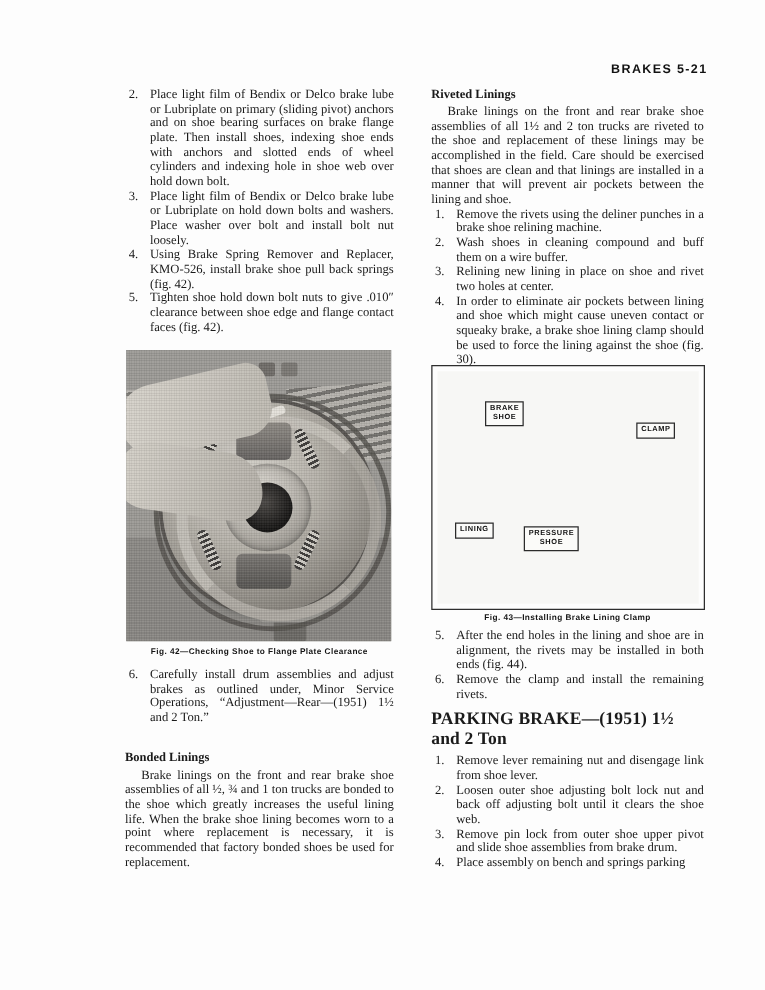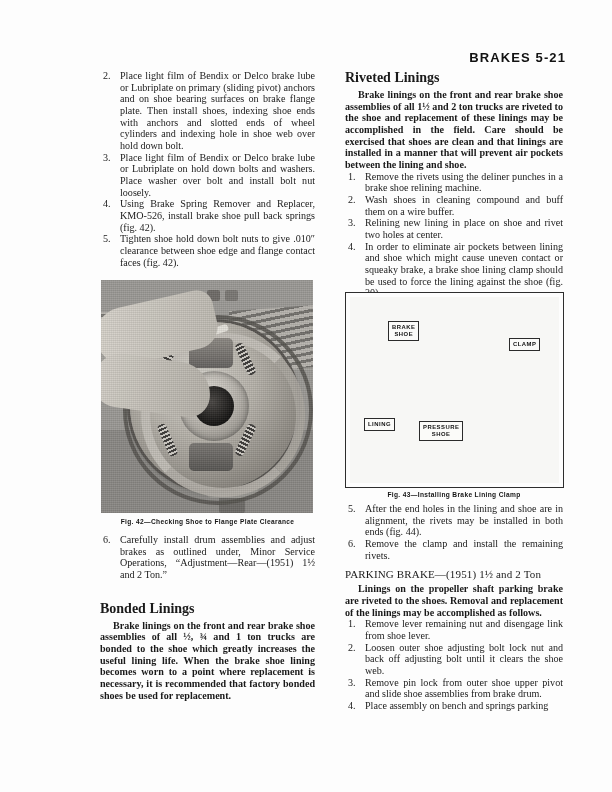--- a/index.html
+++ b/index.html
@@ -12,36 +12,35 @@
     overflow:hidden;
     -webkit-font-smoothing:antialiased;
   }
   .page{position:absolute;inset:0;}
 
   
   .runhead{
     position:absolute;left:0;right:46px;top:50px;
     text-align:right;
     font-family:"Liberation Sans", sans-serif;
-    font-weight:bold;font-size:13px;letter-spacing:1.1px;
+    font-weight:bold;font-size:10px;letter-spacing:1.1px;
     color:#121212;
   }
 
   
   .col{position:absolute;top:70px;width:215px;}
   .col-left{left:100px;}
   .col-right{left:345px;width:218px;}
 
   p{margin:0;}
   .body-text{
     font-size:10.1px;line-height:11.65px;
     text-align:justify;
     text-justify:inter-word;
     hyphens:manual;
-    font-weight:bold;
   }
   .indent{text-indent:13px;}
 
   
   ol.nlist{list-style:none;margin:0;padding:0;}
   ol.nlist > li{
     position:relative;
     padding-left:20px;
     font-size:10.1px;line-height:11.65px;
     text-align:justify;
@@ -51,26 +50,26 @@
     position:absolute;left:3px;top:0;
     width:14px;text-align:left;
     font-size:10.1px;
   }
   .gap-sm{height:3px;}
   .gap-md{height:7px;}
   .gap-lg{height:13px;}
 
   
   .head-major{
-    font-weight:normal;font-size:11px;
+    font-weight:bold;font-size:14px;
     letter-spacing:.15px;
     margin:0;
   }
   .head-minor{
-    font-weight:bold;font-size:14px;
+    font-weight:bold;font-size:10px;
     margin:0;
   }
 
   
   .caption{
     font-family:"Liberation Sans", sans-serif;
     font-weight:bold;font-size:6.6px;
     letter-spacing:.35px;
     text-align:center;
     color:#141414;
@@ -340,21 +339,20 @@
         <span>After the end holes in the lining and shoe are in alignment, the rivets may be installed in both ends (fig. 44).</span>
       </li>
       <li>
         <span class="num">6.</span>
         <span>Remove the clamp and install the remaining rivets.</span>
       </li>
     </ol>
     <div class="gap-md"></div>
     <p class="head-major">PARKING BRAKE—(1951) 1½ and 2 Ton</p>
     <div class="gap-sm"></div>
-    <p class="body-text indent">Linings on the propeller shaft parking brake are riveted to the shoes. Removal and replacement of the linings may be accomplished as follows.</p>
     <ol class="nlist">
       <li>
         <span class="num">1.</span>
         <span>Remove lever remaining nut and disengage link from shoe lever.</span>
       </li>
       <li>
         <span class="num">2.</span>
         <span>Loosen outer shoe adjusting bolt lock nut and back off adjusting bolt until it clears the shoe web.</span>
       </li>
       <li>

